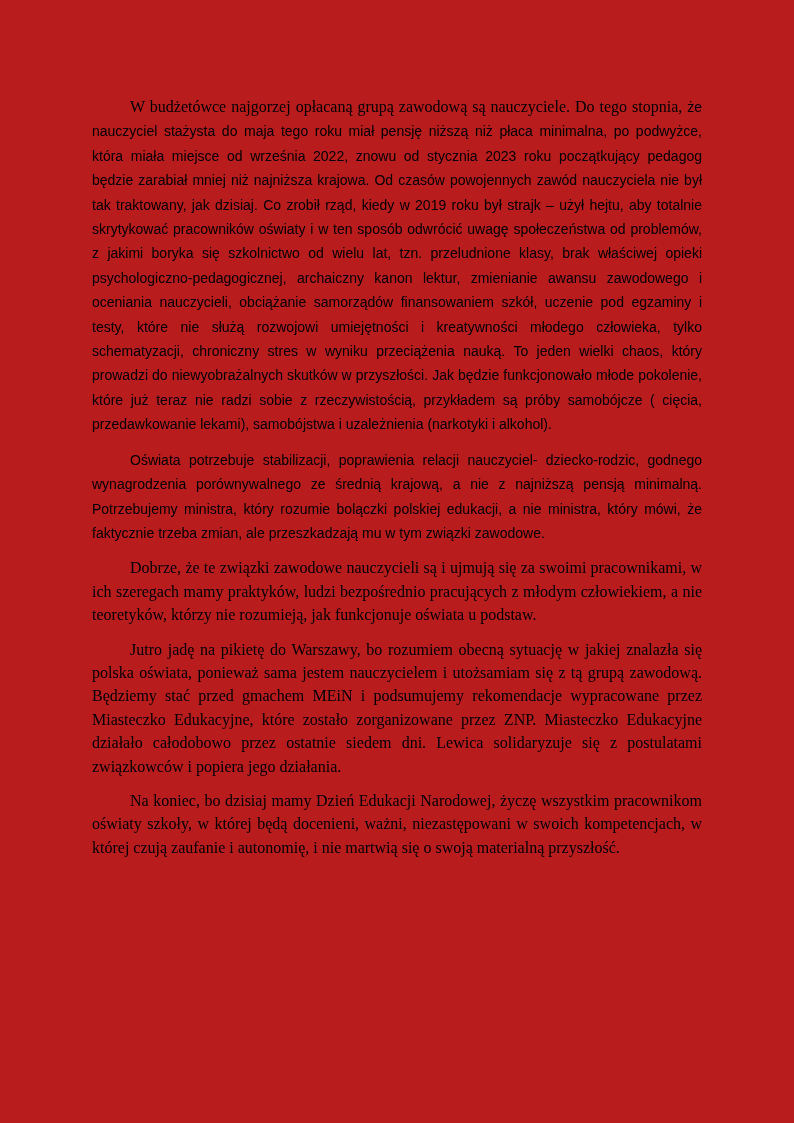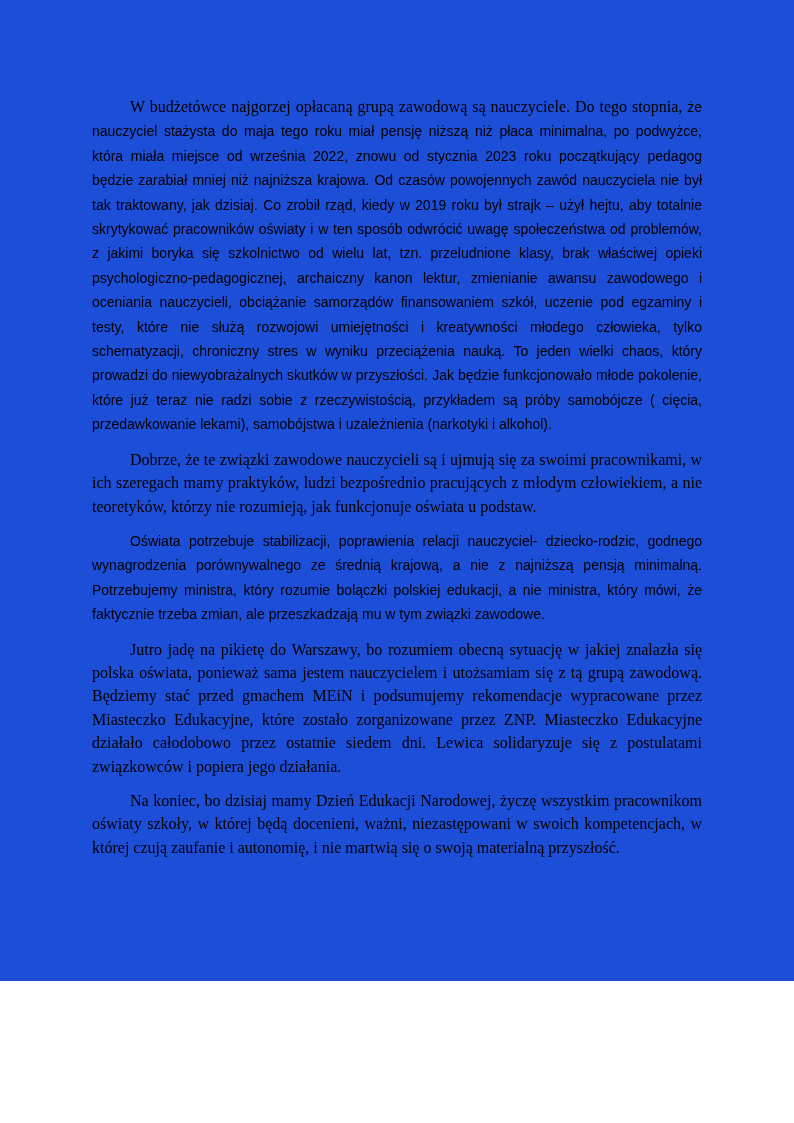--- a/index.html
+++ b/index.html
@@ -4,22 +4,22 @@
 <title>Document</title>
 <style>
   html, body {
     margin: 0;
     padding: 0;
     background: #ffffff;
   }
   .page {
     position: relative;
     width: 794px;
-    height: 981px;
-    background: #1d4ed8;
+    height: 1123px;
+    background: #b91c1c;
     overflow: hidden;
   }
   .content {
     position: absolute;
     left: 92px;
     top: 95px;
     width: 610px;
     color: #000000;
   }
   p.para {
@@ -40,22 +40,22 @@
   }
 </style>
 </head>
 <body>
 
 <div class="page">
   <div class="content">
 
     <p class="para"><span class="run-serif">W budżetówce najgorzej opłacaną grupą zawodową są nauczyciele. Do tego stopnia, </span><span class="run-sans">że nauczyciel stażysta do maja tego roku miał pensję niższą niż płaca minimalna, po podwyżce, która miała miejsce od września 2022, znowu od stycznia 2023 roku początkujący pedagog będzie zarabiał mniej niż najniższa krajowa. Od czasów powojennych zawód nauczyciela nie był tak traktowany, jak dzisiaj. Co zrobił rząd, kiedy w 2019 roku był strajk – użył hejtu, aby totalnie skrytykować pracowników oświaty  i w ten sposób odwrócić uwagę społeczeństwa od problemów, z jakimi boryka się szkolnictwo od wielu lat, tzn. przeludnione klasy, brak właściwej opieki psychologiczno-pedagogicznej, archaiczny kanon lektur, zmienianie awansu zawodowego i oceniania nauczycieli, obciążanie samorządów finansowaniem szkół, uczenie pod egzaminy i testy, które nie służą rozwojowi umiejętności i kreatywności młodego człowieka, tylko schematyzacji, chroniczny stres w wyniku przeciążenia nauką. To jeden wielki chaos, który prowadzi do niewyobrażalnych skutków w przyszłości. Jak będzie funkcjonowało młode pokolenie, które już teraz nie radzi sobie z rzeczywistością, przykładem są próby samobójcze ( cięcia, przedawkowanie lekami), samobójstwa i uzależnienia (narkotyki i alkohol).</span></p>
 
+    <p class="para"><span class="run-sans">Oświata potrzebuje stabilizacji, poprawienia relacji nauczyciel- dziecko-rodzic, godnego wynagrodzenia porównywalnego ze średnią krajową, a nie z najniższą pensją minimalną. Potrzebujemy ministra, który rozumie bolączki polskiej edukacji, a nie ministra, który mówi, że faktycznie trzeba zmian, ale przeszkadzają mu w tym związki zawodowe.</span></p>
+
     <p class="para"><span class="run-serif">Dobrze, że  te związki zawodowe nauczycieli są i ujmują się za swoimi pracownikami, w ich szeregach  mamy praktyków, ludzi bezpośrednio pracujących z młodym człowiekiem, a nie teoretyków, którzy nie rozumieją, jak funkcjonuje oświata u podstaw.</span></p>
-
-    <p class="para"><span class="run-sans">Oświata potrzebuje stabilizacji, poprawienia relacji nauczyciel- dziecko-rodzic, godnego wynagrodzenia porównywalnego ze średnią krajową, a nie z najniższą pensją minimalną. Potrzebujemy ministra, który rozumie bolączki polskiej edukacji, a nie ministra, który mówi, że faktycznie trzeba zmian, ale przeszkadzają mu w tym związki zawodowe.</span></p>
 
     <p class="para"><span class="run-serif">Jutro jadę na pikietę do Warszawy, bo rozumiem obecną sytuację w jakiej znalazła się polska oświata, ponieważ sama jestem nauczycielem i utożsamiam  się z tą grupą zawodową. Będziemy stać przed gmachem MEiN i podsumujemy rekomendacje wypracowane przez Miasteczko Edukacyjne, które zostało zorganizowane przez ZNP. Miasteczko Edukacyjne działało całodobowo przez ostatnie siedem dni. Lewica solidaryzuje się z postulatami związkowców i popiera jego działania.</span></p>
 
     <p class="para"><span class="run-serif">Na koniec, bo dzisiaj mamy Dzień Edukacji Narodowej, życzę wszystkim pracownikom oświaty szkoły, w której będą docenieni, ważni, niezastępowani w swoich kompetencjach, w której czują zaufanie i autonomię, i nie martwią się o swoją materialną przyszłość.</span></p>
 
   </div>
 </div>
 
 </body></html>

